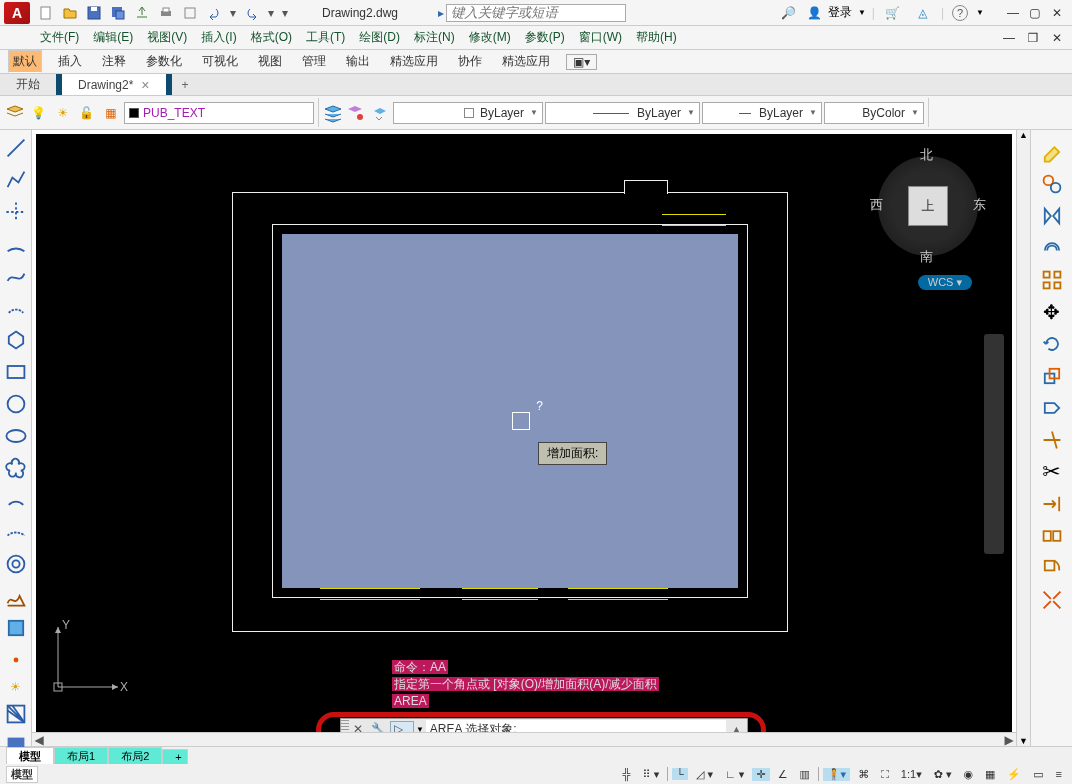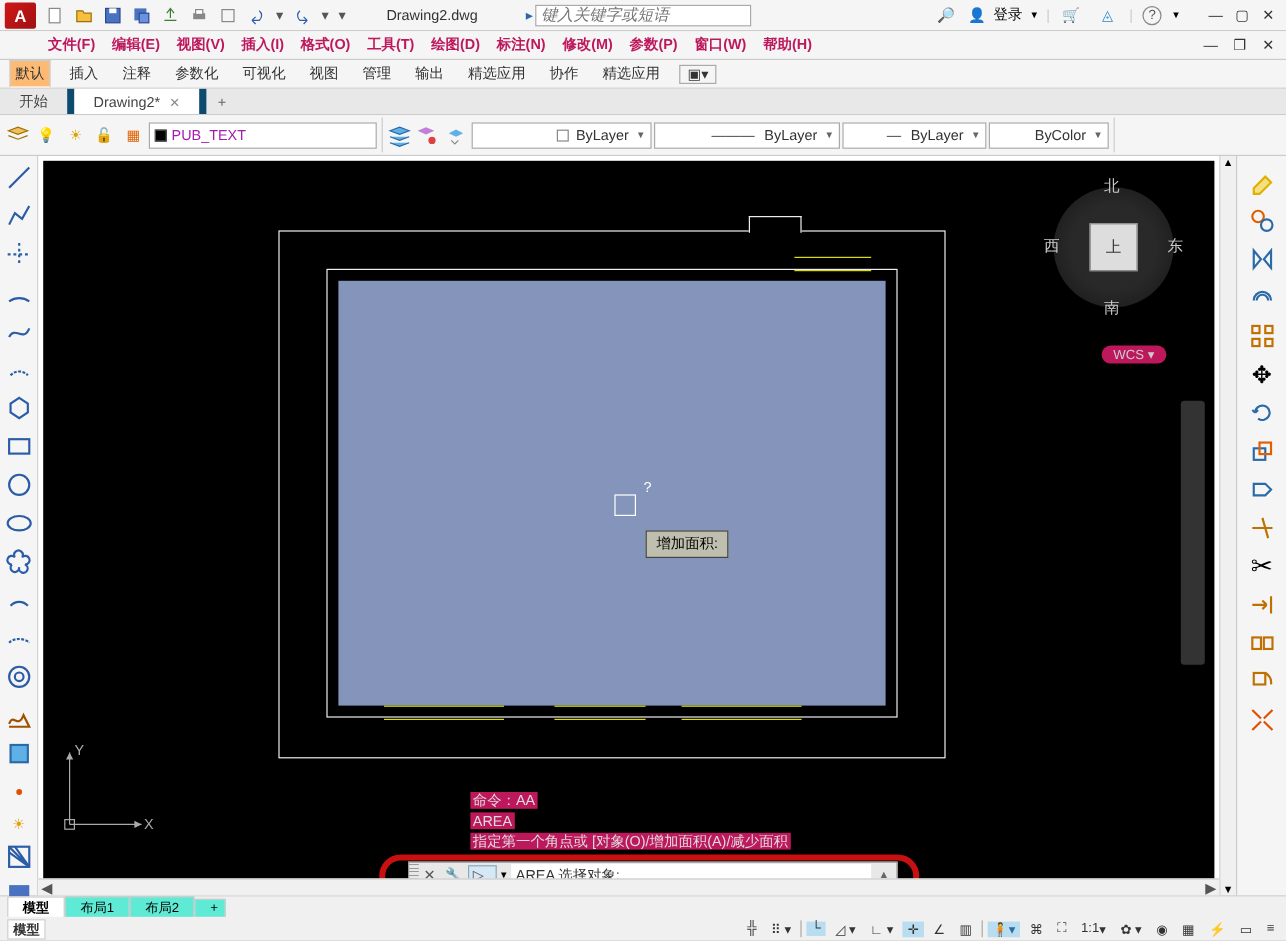--- a/index.html
+++ b/index.html
@@ -11,21 +11,21 @@
 .qat-icon { width: 20px; height: 20px; margin: 0 2px; display: flex; align-items: center; justify-content: center; color: #555; cursor: pointer; }
 .qat-icon svg { width: 16px; height: 16px; }
 .titlebar .filename { flex: 0 0 auto; padding: 0 40px 0 30px; color: #333; }
 .search-box { width: 180px; height: 18px; background: #fff; border: 1px solid #aaa; font-style: italic; color: #888; padding: 0 4px; }
 .titlebar-right { margin-left: auto; display: flex; align-items: center; gap: 6px; }
 .win-controls { display: flex; gap: 0; margin-left: 12px; }
 .win-btn { width: 22px; height: 18px; display: flex; align-items: center; justify-content: center; color: #333; }
 
 
 .menubar { height: 24px; background: #f5f5f5; display: flex; align-items: center; padding-left: 40px; gap: 14px; border-bottom: 1px solid #ccc; position: relative; }
-.menu-item { color: #be185d; cursor: pointer; font-size: 12px; font-weight: bold; }
+.menu-item { color: #14532d; cursor: pointer; font-size: 12px; }
 .inner-win-controls { position: absolute; right: 4px; display: flex; gap: 2px; }
 
 
 .ribbon-tabs { height: 24px; background: #f5f5f5; display: flex; align-items: center; gap: 12px; padding-left: 8px; border-bottom: 1px solid #ccc; }
 .ribbon-tab { color: #333; cursor: pointer; padding: 2px 4px; }
 .ribbon-tab.active { background: #fdba74; border: 1px solid #ccc; border-bottom: 1px solid #fff; }
 
 
 .doc-tabs { height: 22px; background: #e8e8e8; display: flex; align-items: center; border-bottom: 1px solid #ccc; }
 .doc-tab { padding: 2px 16px; color: #444; cursor: pointer; border-right: 6px solid #0c4a6e; display: flex; align-items: center; gap: 8px; height: 100%; }
@@ -68,21 +68,21 @@
 .tooltip-sel { position: absolute; left: 502px; top: 308px; background: #bfbfb0; border: 1px solid #444; padding: 2px 8px; color: #000; }
 
 .ucs-axes { position: absolute; left: 12px; bottom: 42px; pointer-events: none; }
 .ucs-axes svg { overflow: visible; }
 .axis-label { fill: #aaa; font-size: 12px; }
 
 .viewcube { position: absolute; right: 24px; top: 12px; width: 120px; height: 120px; }
 .vc-ring { position: absolute; left: 10px; top: 10px; width: 100px; height: 100px; border-radius: 50%; background: radial-gradient(circle, #444 50%, #222 100%); opacity: 0.6; }
 .vc-face { position: absolute; left: 40px; top: 40px; width: 40px; height: 40px; background: #ddd; border: 1px solid #888; display: flex; align-items: center; justify-content: center; color: #333; font-size: 13px; }
 .vc-dir { position: absolute; color: #ccc; font-size: 13px; }
-.wcs-badge { position: absolute; right: 40px; top: 154px; background: #be185d; color: #ccc; padding: 1px 10px; border-radius: 8px; font-size: 11px; }
+.wcs-badge { position: absolute; right: 40px; top: 141px; background: #0369a1; color: #ccc; padding: 1px 10px; border-radius: 8px; font-size: 11px; }
 .navbar-vert { position: absolute; right: 8px; top: 200px; width: 20px; height: 220px; background: #555; border-radius: 3px; opacity: 0.6; }
 
 .cmd-history { position: absolute; left: 356px; bottom: 32px; color: #ddd; font-size: 12px; line-height: 17px; }
 .cmd-history .hl { background: #be185d; padding: 0 2px; }
 
 .cmdline-wrap { position: absolute; left: 304px; bottom: 2px; width: 408px; display: flex; align-items: center; background: #e8e8e8; border: 1px solid #999; height: 22px; }
 .cmdline-wrap .grip { width: 8px; height: 100%; background: repeating-linear-gradient(0deg, #999 0 1px, transparent 1px 3px); }
 .cmdline-wrap .cmd-x { padding: 0 4px; color: #555; }
 .cmdline-input { flex: 1; background: #fff; border: none; height: 18px; padding: 0 4px; font-size: 12px; color: #333; outline: none; }
 .red-ellipse { position: absolute; left: 280px; bottom: -6px; width: 450px; height: 36px; border: 5px solid #c91010; border-radius: 18px; pointer-events: none; }
@@ -419,22 +419,22 @@
         <span class="vc-dir" style="top:0;left:52px">北</span>
         <span class="vc-dir" style="bottom:0;left:52px">南</span>
         <span class="vc-dir" style="top:50px;left:2px">西</span>
         <span class="vc-dir" style="top:50px;right:2px">东</span>
       </div>
       <div class="wcs-badge"><span>WCS</span> ▾</div>
       <div class="navbar-vert"></div>
 
       <div class="cmd-history">
         <div><span class="hl">命令：AA</span></div>
+        <div><span class="hl">指定第一个角点或 [对象(O)/增加面积(A)/减少面积</span></div>
         <div><span class="hl">AREA</span></div>
-        <div><span class="hl">指定第一个角点或 [对象(O)/增加面积(A)/减少面积</span></div>
       </div>
 
       <div class="red-ellipse"></div>
       <div class="cmdline-wrap">
         <div class="grip"></div>
         <span class="cmd-x">✕</span>
         <span class="cmd-x">🔧</span>
         <span class="cmd-x" style="background:#d6e8f5;border:1px solid #8ab;padding:0 3px">▷_</span>
         <span style="font-size:8px;padding:0 2px">▼</span>
         <input class="cmdline-input" value="AREA 选择对象:" style="">

